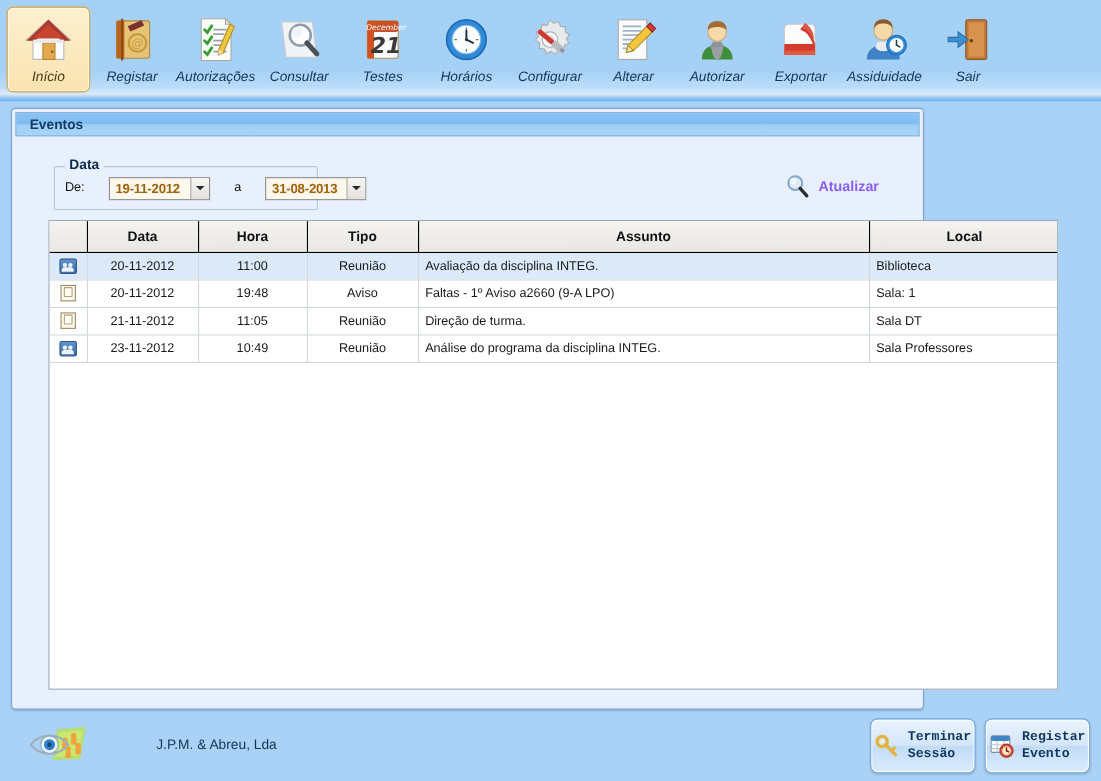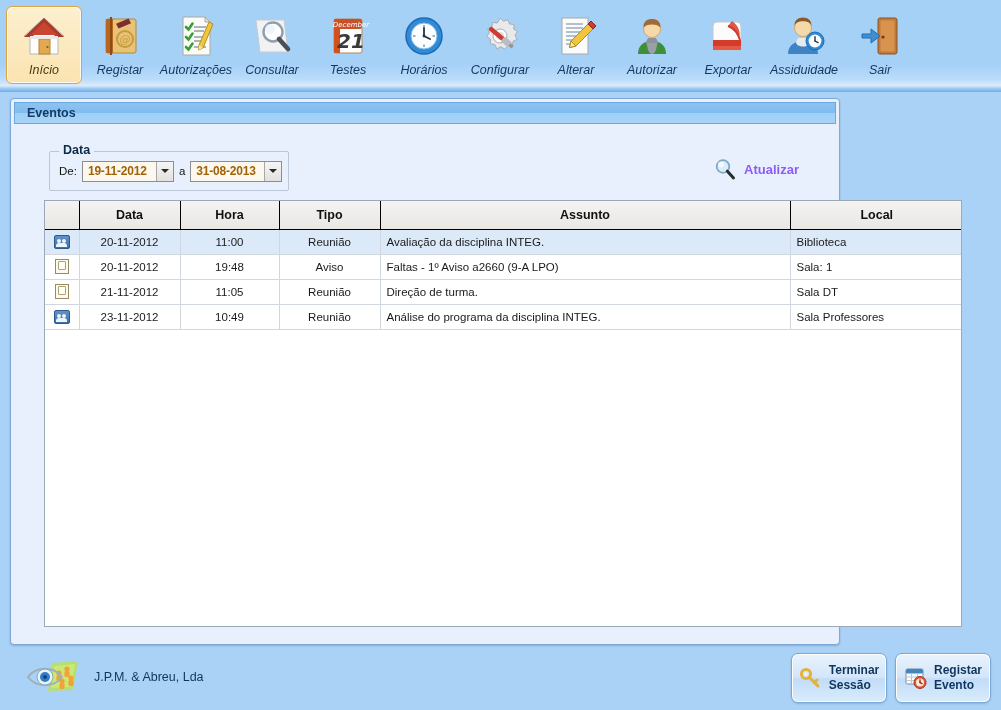--- a/index.html
+++ b/index.html
@@ -90,21 +90,21 @@
     position: absolute;
     left: 9px; top: -9px;
     background: #e8f0fd;
     padding: 0 4px;
     font-size: 12.5px; font-weight: bold; color: #0c2a4a;
   }
   #data-row {
     display: flex; align-items: center;
     height: 100%;
     padding-left: 9px;
-    gap: 5px;
+    gap: 22px;
   }
   #data-row .lbl { font-size: 11.5px; color: #111; }
   .combo {
     display: flex; align-items: stretch;
     height: 21px;
     border: 1px solid #8d8d8d;
     background: #fdf8ed;
   }
   .combo .val {
     padding: 0 6px 0 5px;
@@ -226,36 +226,37 @@
     position: absolute;
     left: 0; bottom: 0;
     width: 1001px; height: 62px;
   }
   #brand {
     position: absolute;
     left: 26px; top: 12px;
     display: flex; align-items: center; gap: 10px;
   }
   #brand .txt {
-    font-size: 12.5px; color: #12355a;
+    font-size: 12.5px; color: #12355a; margin-left: 48px;
   }
   #footer-buttons {
     position: absolute;
     right: 10px; top: 5px;
     display: flex; gap: 8px;
   }
   .fbtn {
     width: 96px; height: 50px;
     background: linear-gradient(to bottom, #eaf3fd 0%, #d3e6fa 48%, #c2dcf7 52%, #d9ecfc 100%);
     border: 1px solid #7aa9d9;
     border-radius: 7px;
     box-shadow: inset 0 0 0 1px #ffffff, 0 1px 2px rgba(0,0,0,.15);
     display: flex; align-items: center; justify-content: center;
     gap: 6px;
     cursor: default;
+    font-family: Liberation Mono, monospace;
   }
   .fbtn .lbl {
     font-size: 12px; font-weight: bold; color: #10365f;
     line-height: 15px;
     text-align: left;
     white-space: pre-line;
   }
   .fbtn .ic { width: 24px; height: 24px; flex: 0 0 auto; }
 
   

